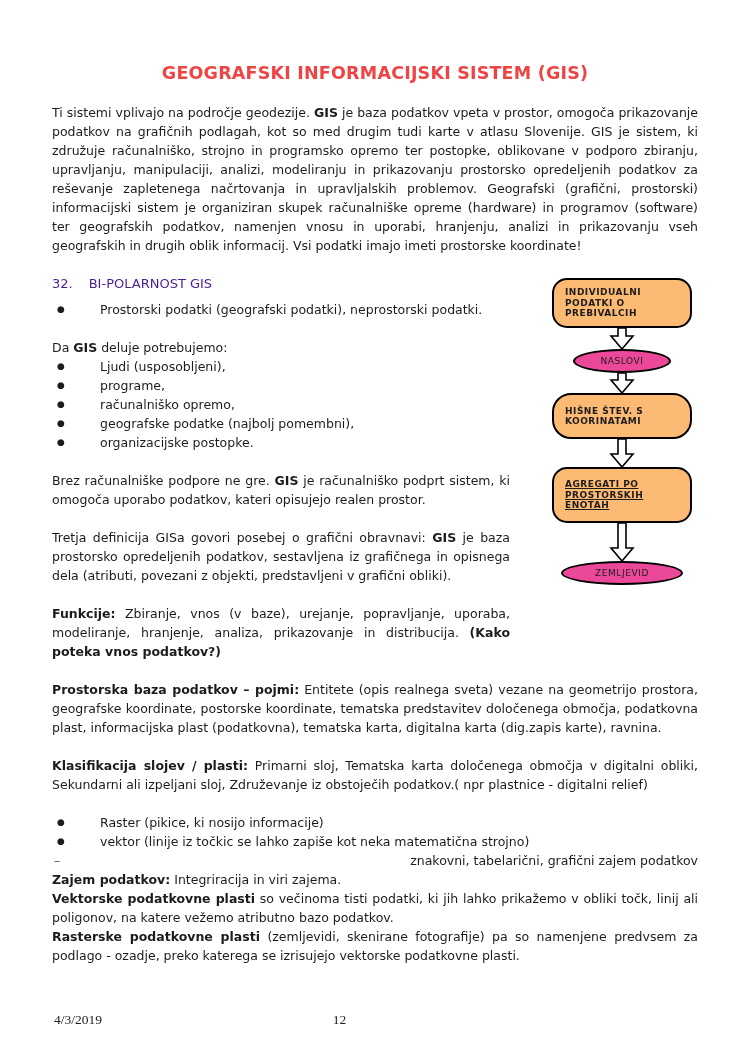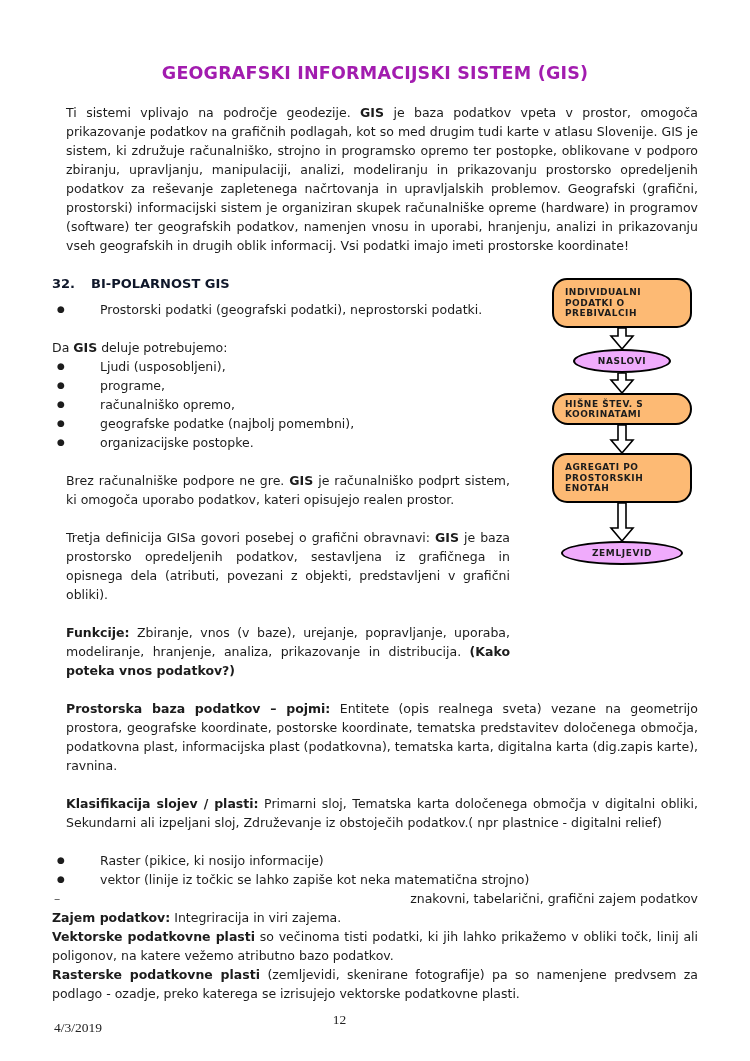--- a/index.html
+++ b/index.html
@@ -15,26 +15,26 @@
     padding:64px 52px 0 52px;
     overflow:hidden;
   }
   .doc-title{
     text-align:center;
     font-weight:bold;
     font-size:17.5px;
     letter-spacing:0.2px;
     margin:0 0 20px 0;
   }
-  .accent{color:#a21caf;}
-  p.body-par{margin:0 0 19px 14px;text-align:justify;}
+  .accent{color:#ef4444;}
+  p.body-par{margin:0 0 19px 0;text-align:justify;}
   p.tight{margin:0;text-align:justify;}
   .sec-heading{
-    color:#0f172a;
-    font-weight:bold;
+    color:#4c1d95;
+    font-weight:normal;
     font-size:13px;
     margin:0 0 7px 0;
   }
   .sec-heading .num{display:inline-block;margin-right:16px;}
   .bullet-row{
     position:relative;
     padding-left:48px;
     margin:0;
   }
   .bullet-row::before{
@@ -84,41 +84,41 @@
     letter-spacing:0.5px;
     white-space:pre-line;
     padding:6px 6px 6px 11px;
     display:flex;
     align-items:center;
   }
   .dg-ellipse{
     box-sizing:border-box;
     border:2px solid #000;
     border-radius:50%;
-    background:#f0abfc;
-    font-weight:bold;
+    background:#ec4899;
+    font-weight:normal;
     font-size:9px;
     letter-spacing:0.6px;
     display:flex;
     align-items:center;
     justify-content:center;
     white-space:pre-line;
   }
   .dg-ellipse.small{width:98px;height:24px;}
   .dg-ellipse.wide{width:122px;height:24px;}
   .dg-arrow{display:block;}
   .footer{
     position:absolute;
     left:0;top:1010px;
     width:750px;
     font-family:"Liberation Serif","DejaVu Serif",serif;
     font-size:13.5px;
     color:#222;
   }
-  .footer .date{position:absolute;left:54px;top:8px;}
+  .footer .date{position:absolute;left:54px;top:0;}
   .footer .pageno{position:absolute;left:0;width:679px;text-align:center;top:0;}
 </style>
 </head>
 <body>
 
 <div class="page">
 
   <h1 class="doc-title accent">GEOGRAFSKI INFORMACIJSKI SISTEM (GIS)</h1>
 
   <p class="body-par"><span>Ti sistemi vplivajo na področje geodezije. </span><b>GIS</b><span> je baza podatkov vpeta v prostor, omogoča prikazovanje podatkov na grafičnih podlagah, kot so med drugim tudi karte v atlasu Slovenije. GIS je sistem, ki združuje računalniško, strojno in programsko opremo ter postopke, oblikovane v podporo zbiranju, upravljanju, manipulaciji, analizi, modeliranju in prikazovanju prostorsko opredeljenih podatkov za reševanje zapletenega načrtovanja in upravljalskih problemov. Geografski (grafični, prostorski) informacijski sistem je organiziran skupek računalniške opreme (hardware) in programov (software) ter geografskih podatkov, namenjen vnosu in uporabi, hranjenju, analizi in prikazovanju vseh geografskih in drugih oblik informacij. Vsi podatki imajo imeti prostorske koordinate!</span></p>
@@ -161,28 +161,28 @@
       <svg class="dg-arrow" width="30" height="21" viewBox="0 0 30 21">
         <polygon points="11,0 19,0 19,8 26,8 15,21 4,8 11,8" fill="#ffffff" stroke="#000000" stroke-width="1.6"></polygon>
       </svg>
 
       <div class="dg-ellipse small">NASLOVI</div>
 
       <svg class="dg-arrow" width="30" height="20" viewBox="0 0 30 20">
         <polygon points="11,0 19,0 19,7 26,7 15,20 4,7 11,7" fill="#ffffff" stroke="#000000" stroke-width="1.6"></polygon>
       </svg>
 
-      <div class="dg-box" style="height:32px;border-radius:19px;">HIŠNE ŠTEV. S
+      <div class="dg-box" style="height:46px;border-radius:19px;">HIŠNE ŠTEV. S
 KOORINATAMI</div>
 
       <svg class="dg-arrow" width="30" height="28" viewBox="0 0 30 28">
         <polygon points="11,0 19,0 19,15 26,15 15,28 4,15 11,15" fill="#ffffff" stroke="#000000" stroke-width="1.6"></polygon>
       </svg>
 
-      <div class="dg-box" style="height:50px;">AGREGATI PO
+      <div class="dg-box" style="height:56px;text-decoration:underline;">AGREGATI PO
 PROSTORSKIH
 ENOTAH</div>
 
       <svg class="dg-arrow" width="30" height="38" viewBox="0 0 30 38">
         <polygon points="11,0 19,0 19,25 26,25 15,38 4,25 11,25" fill="#ffffff" stroke="#000000" stroke-width="1.6"></polygon>
       </svg>
 
       <div class="dg-ellipse wide">ZEMLJEVID</div>
 
     </div>

